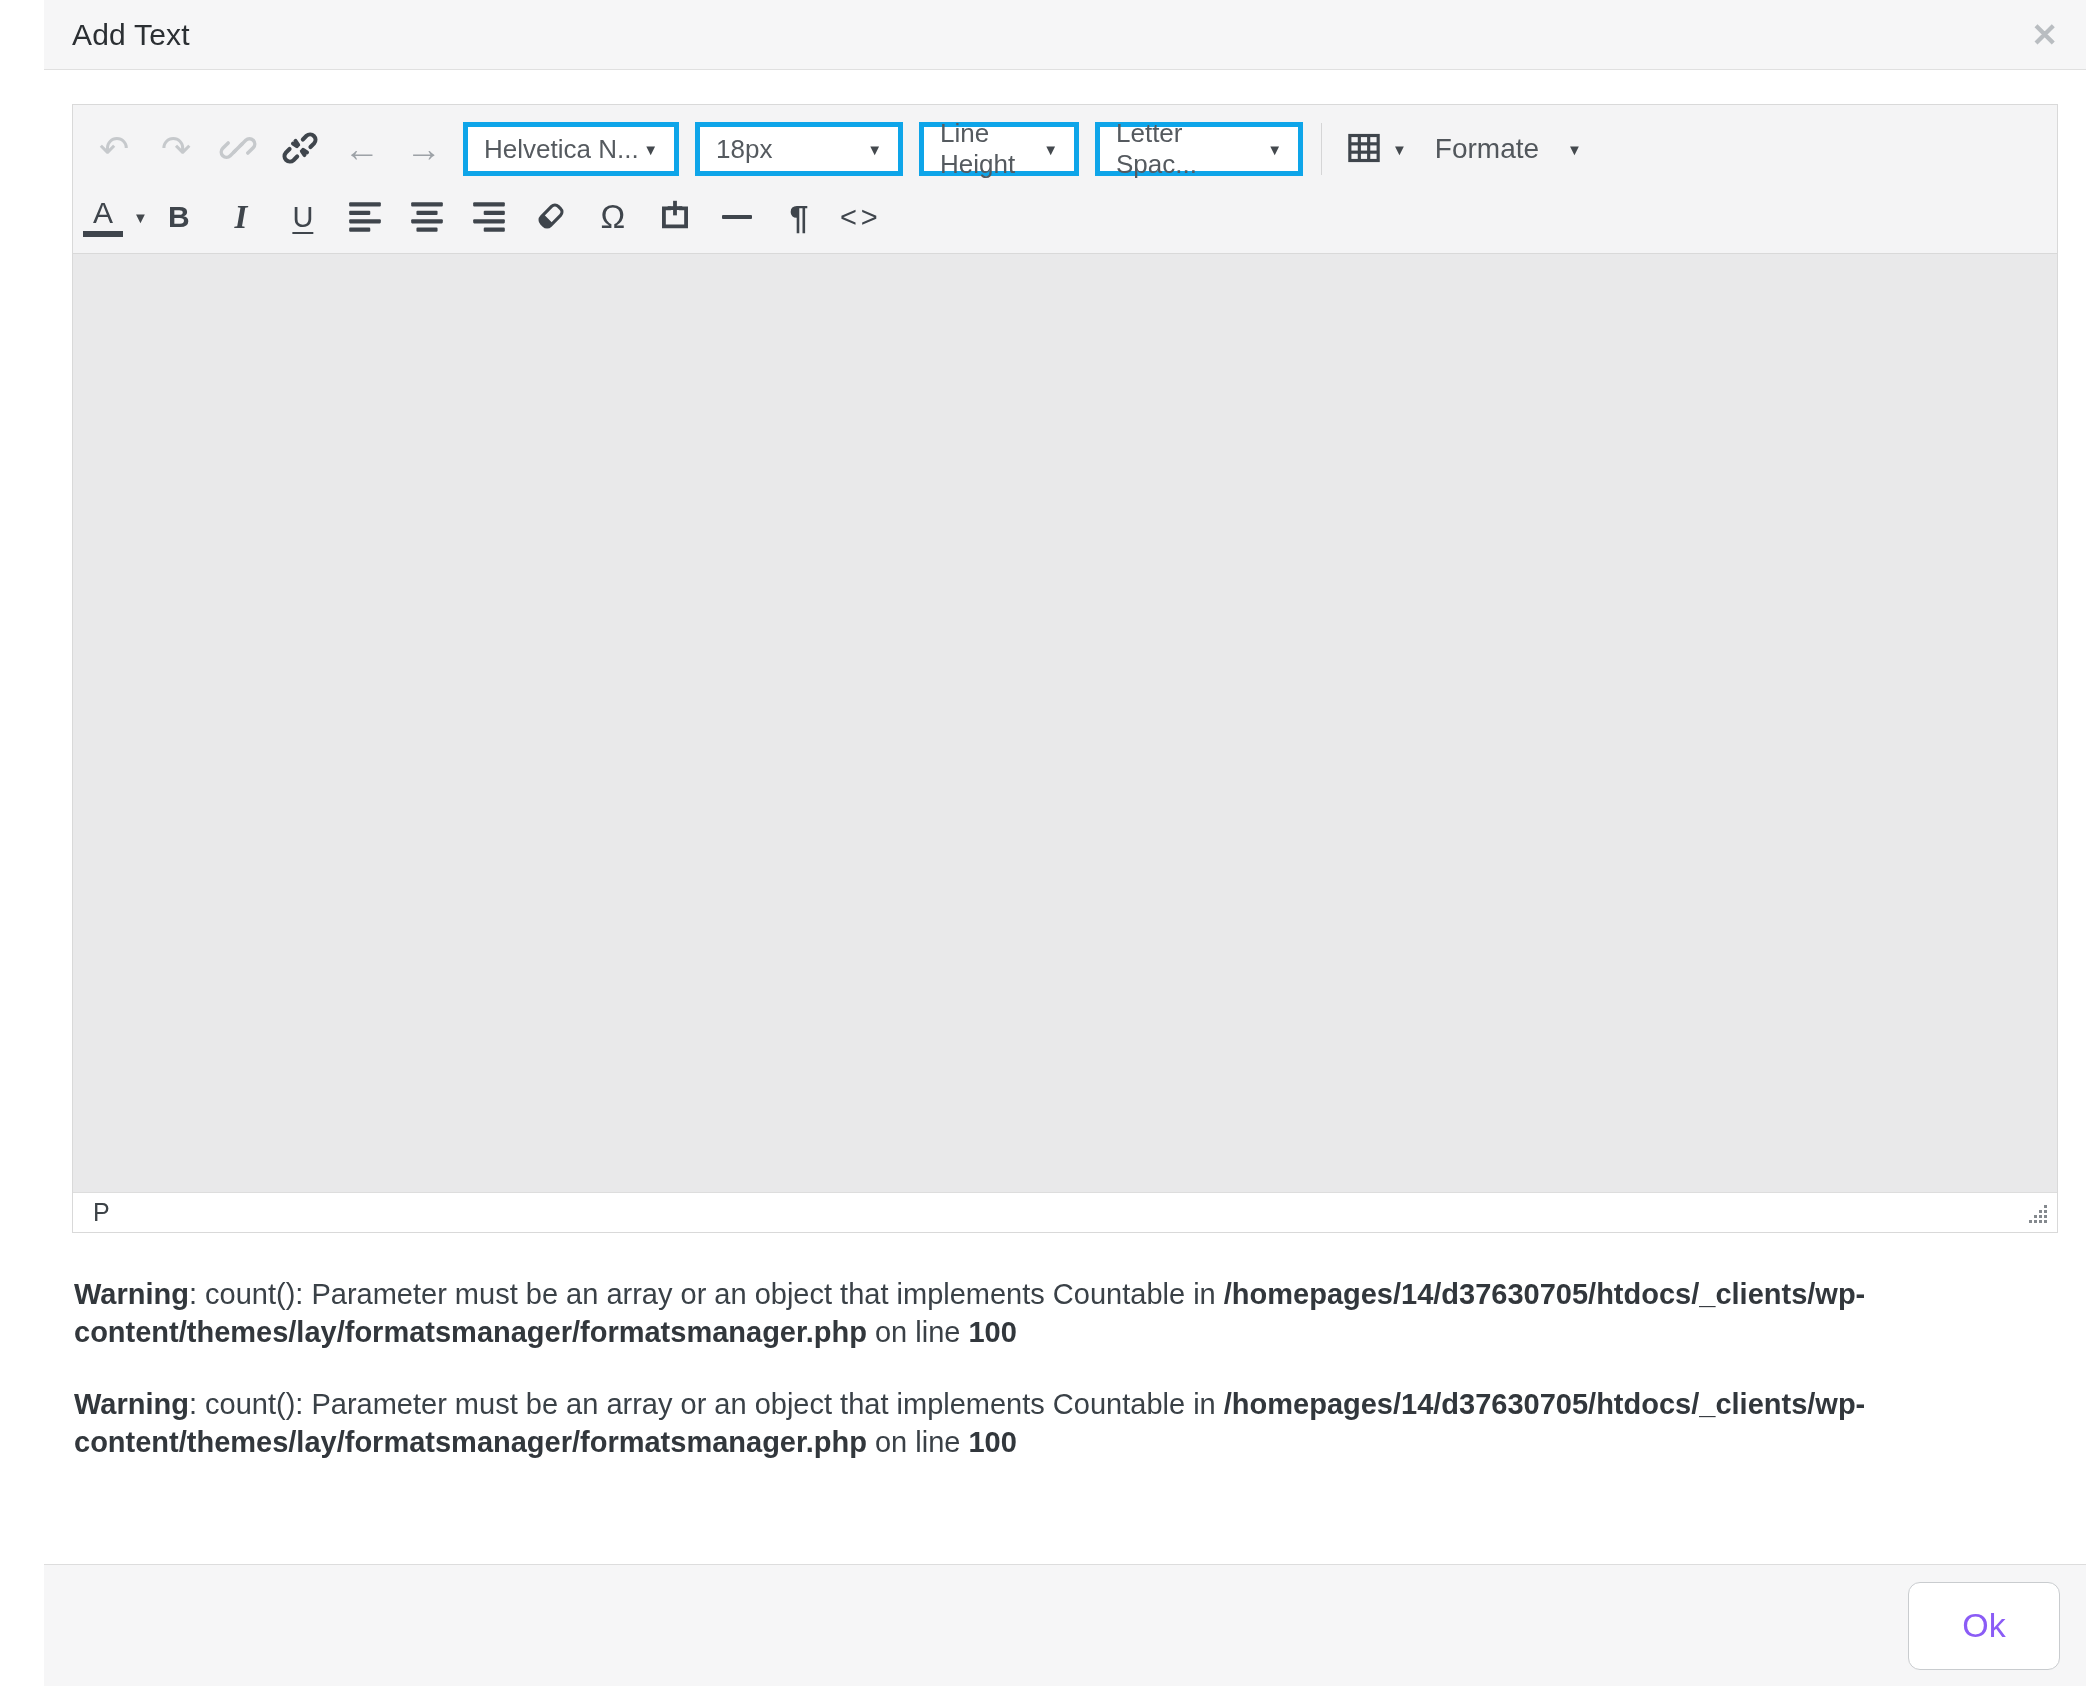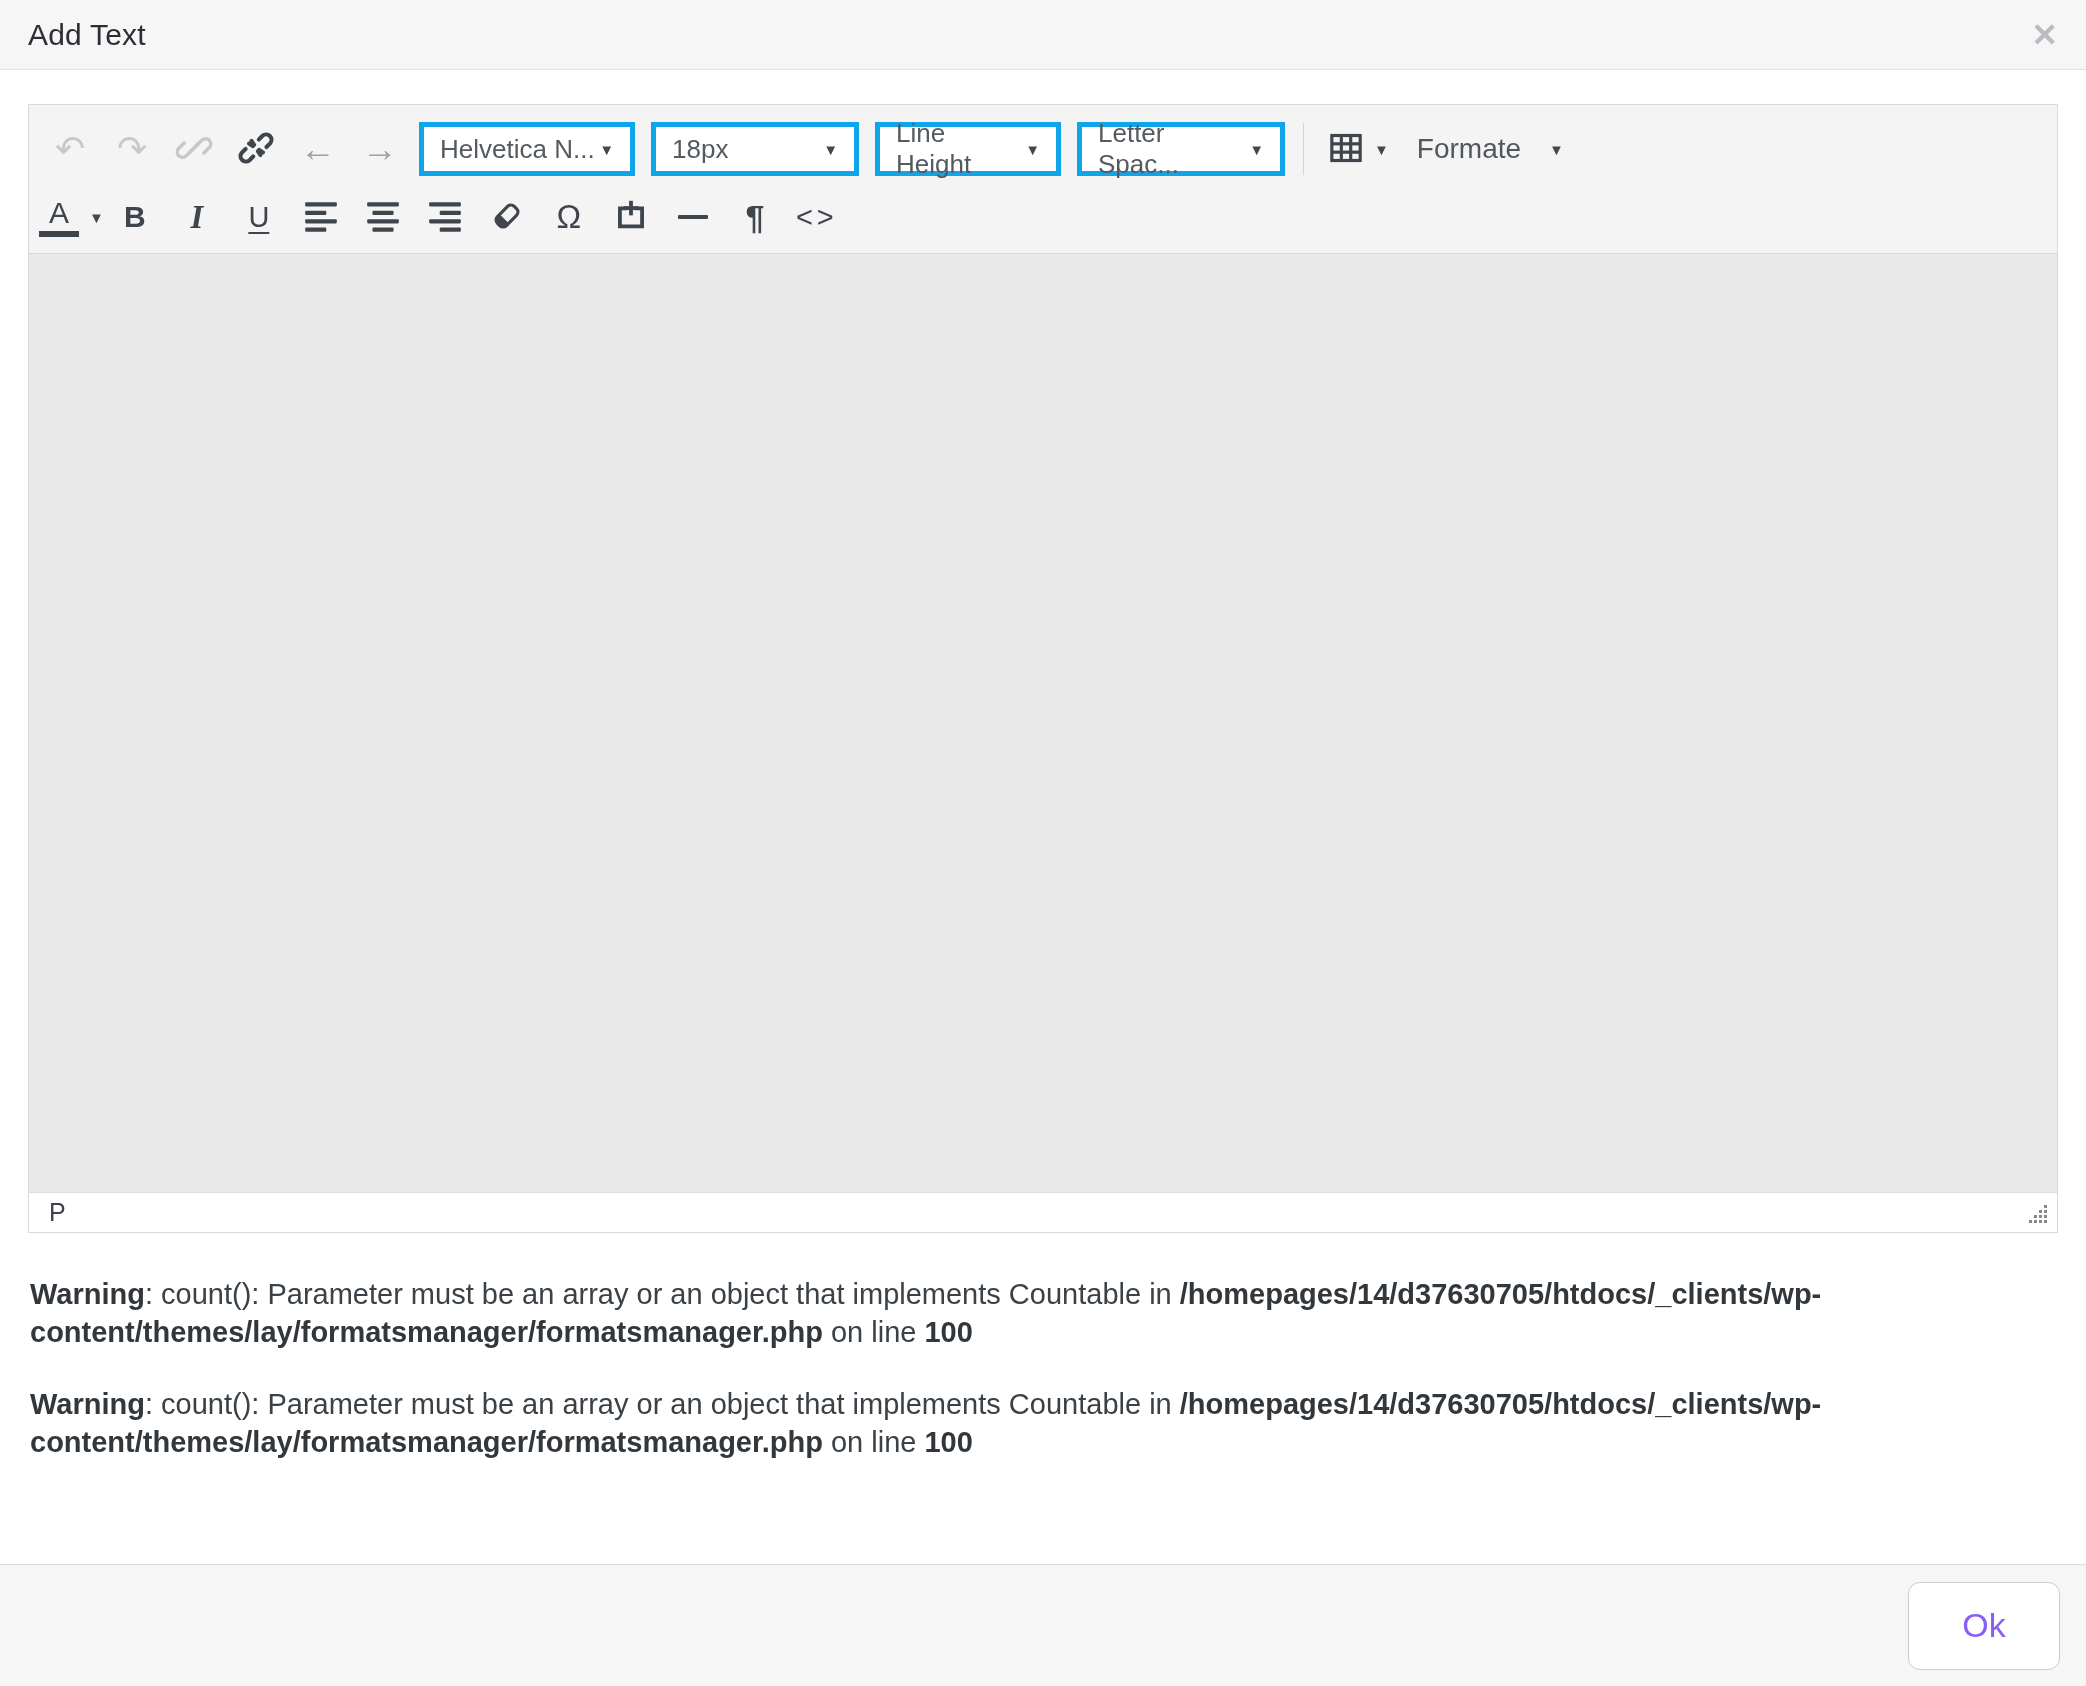--- a/index.html
+++ b/index.html
@@ -1,37 +1,37 @@
 <!DOCTYPE html>
 <html><head>
 <meta charset="utf-8">
 <style>
   html,body{margin:0;padding:0;background:#fff;font-family:"Liberation Sans",sans-serif;}
-  .dialog{width:2086px;height:1686px;display:flex;flex-direction:column;background:#fff;box-sizing:border-box;overflow:hidden;}
+  .dialog{width:2086px;height:1686px;display:flex;flex-direction:column;background:#fff;box-sizing:border-box;overflow:hidden;padding-left:44px;}
 
   
   .hdr{flex:0 0 auto;height:70px;background:#f6f6f7;border-bottom:1px solid #e0e0e0;display:flex;align-items:center;justify-content:space-between;padding:0 28px;box-sizing:border-box;}
   .hdr h1{margin:0;font-size:30px;font-weight:400;color:#2b2f33;letter-spacing:.2px;}
   .close-btn{background:none;border:none;padding:0;font-size:32px;font-weight:700;color:#b9bdc1;cursor:pointer;line-height:1;}
 
   
   .bod{flex:1 1 auto;background:#fff;overflow:hidden;}
 
   
   .editor{margin:34px 28px 0;border:1px solid #d9d9d9;}
   .toolbar{background:#f4f4f5;border-bottom:1px solid #d9d9d9;padding:12px 10px 8px;}
   .trow{display:flex;align-items:center;}
   .trow1{height:64px;}
   .trow2{height:56px;margin-top:8px;}
   .tbtn{min-width:62px;height:56px;display:flex;align-items:center;justify-content:center;background:none;border:none;padding:0;cursor:pointer;color:#3f454c;}
   .g36{font-size:36px;line-height:1;}
   .dis{color:#c6c9cc;}
   .mid{color:#9da2a7;}
   .tsel{height:54px;background:#fff;border:5px solid #0ea5e9;display:flex;align-items:center;justify-content:space-between;padding:0 16px;margin:0 8px;font-size:26px;color:#555a5f;box-sizing:border-box;cursor:pointer;}
-  .w-font{width:216px;}.w-size{width:208px;}.w-lh{width:186px;}.w-ls{width:208px;}
+  .w-font{width:216px;}.w-size{width:208px;}.w-lh{width:160px;}.w-ls{width:208px;}
   .caret{font-size:15px;color:#44494e;line-height:1;}
   .tdiv{width:1px;height:52px;background:#d5d5d6;margin:0 10px;}
   .formats-btn{background:none;border:none;display:flex;align-items:center;gap:28px;font-size:28px;color:#52575c;padding:0 16px;cursor:pointer;font-family:inherit;}
   .tablegrp{display:flex;align-items:center;gap:8px;padding:0 12px;background:none;border:none;cursor:pointer;}
 
   .fore{display:flex;align-items:center;gap:10px;}
   .fore .acol{display:flex;flex-direction:column;align-items:center;}
   .fore .aletter{font-size:30px;color:#3f454c;line-height:1;}
   .fore .abar{width:40px;height:6px;background:#3f454c;margin-top:3px;}
   .b-b{font-size:30px;font-weight:700;color:#3f454c;}

